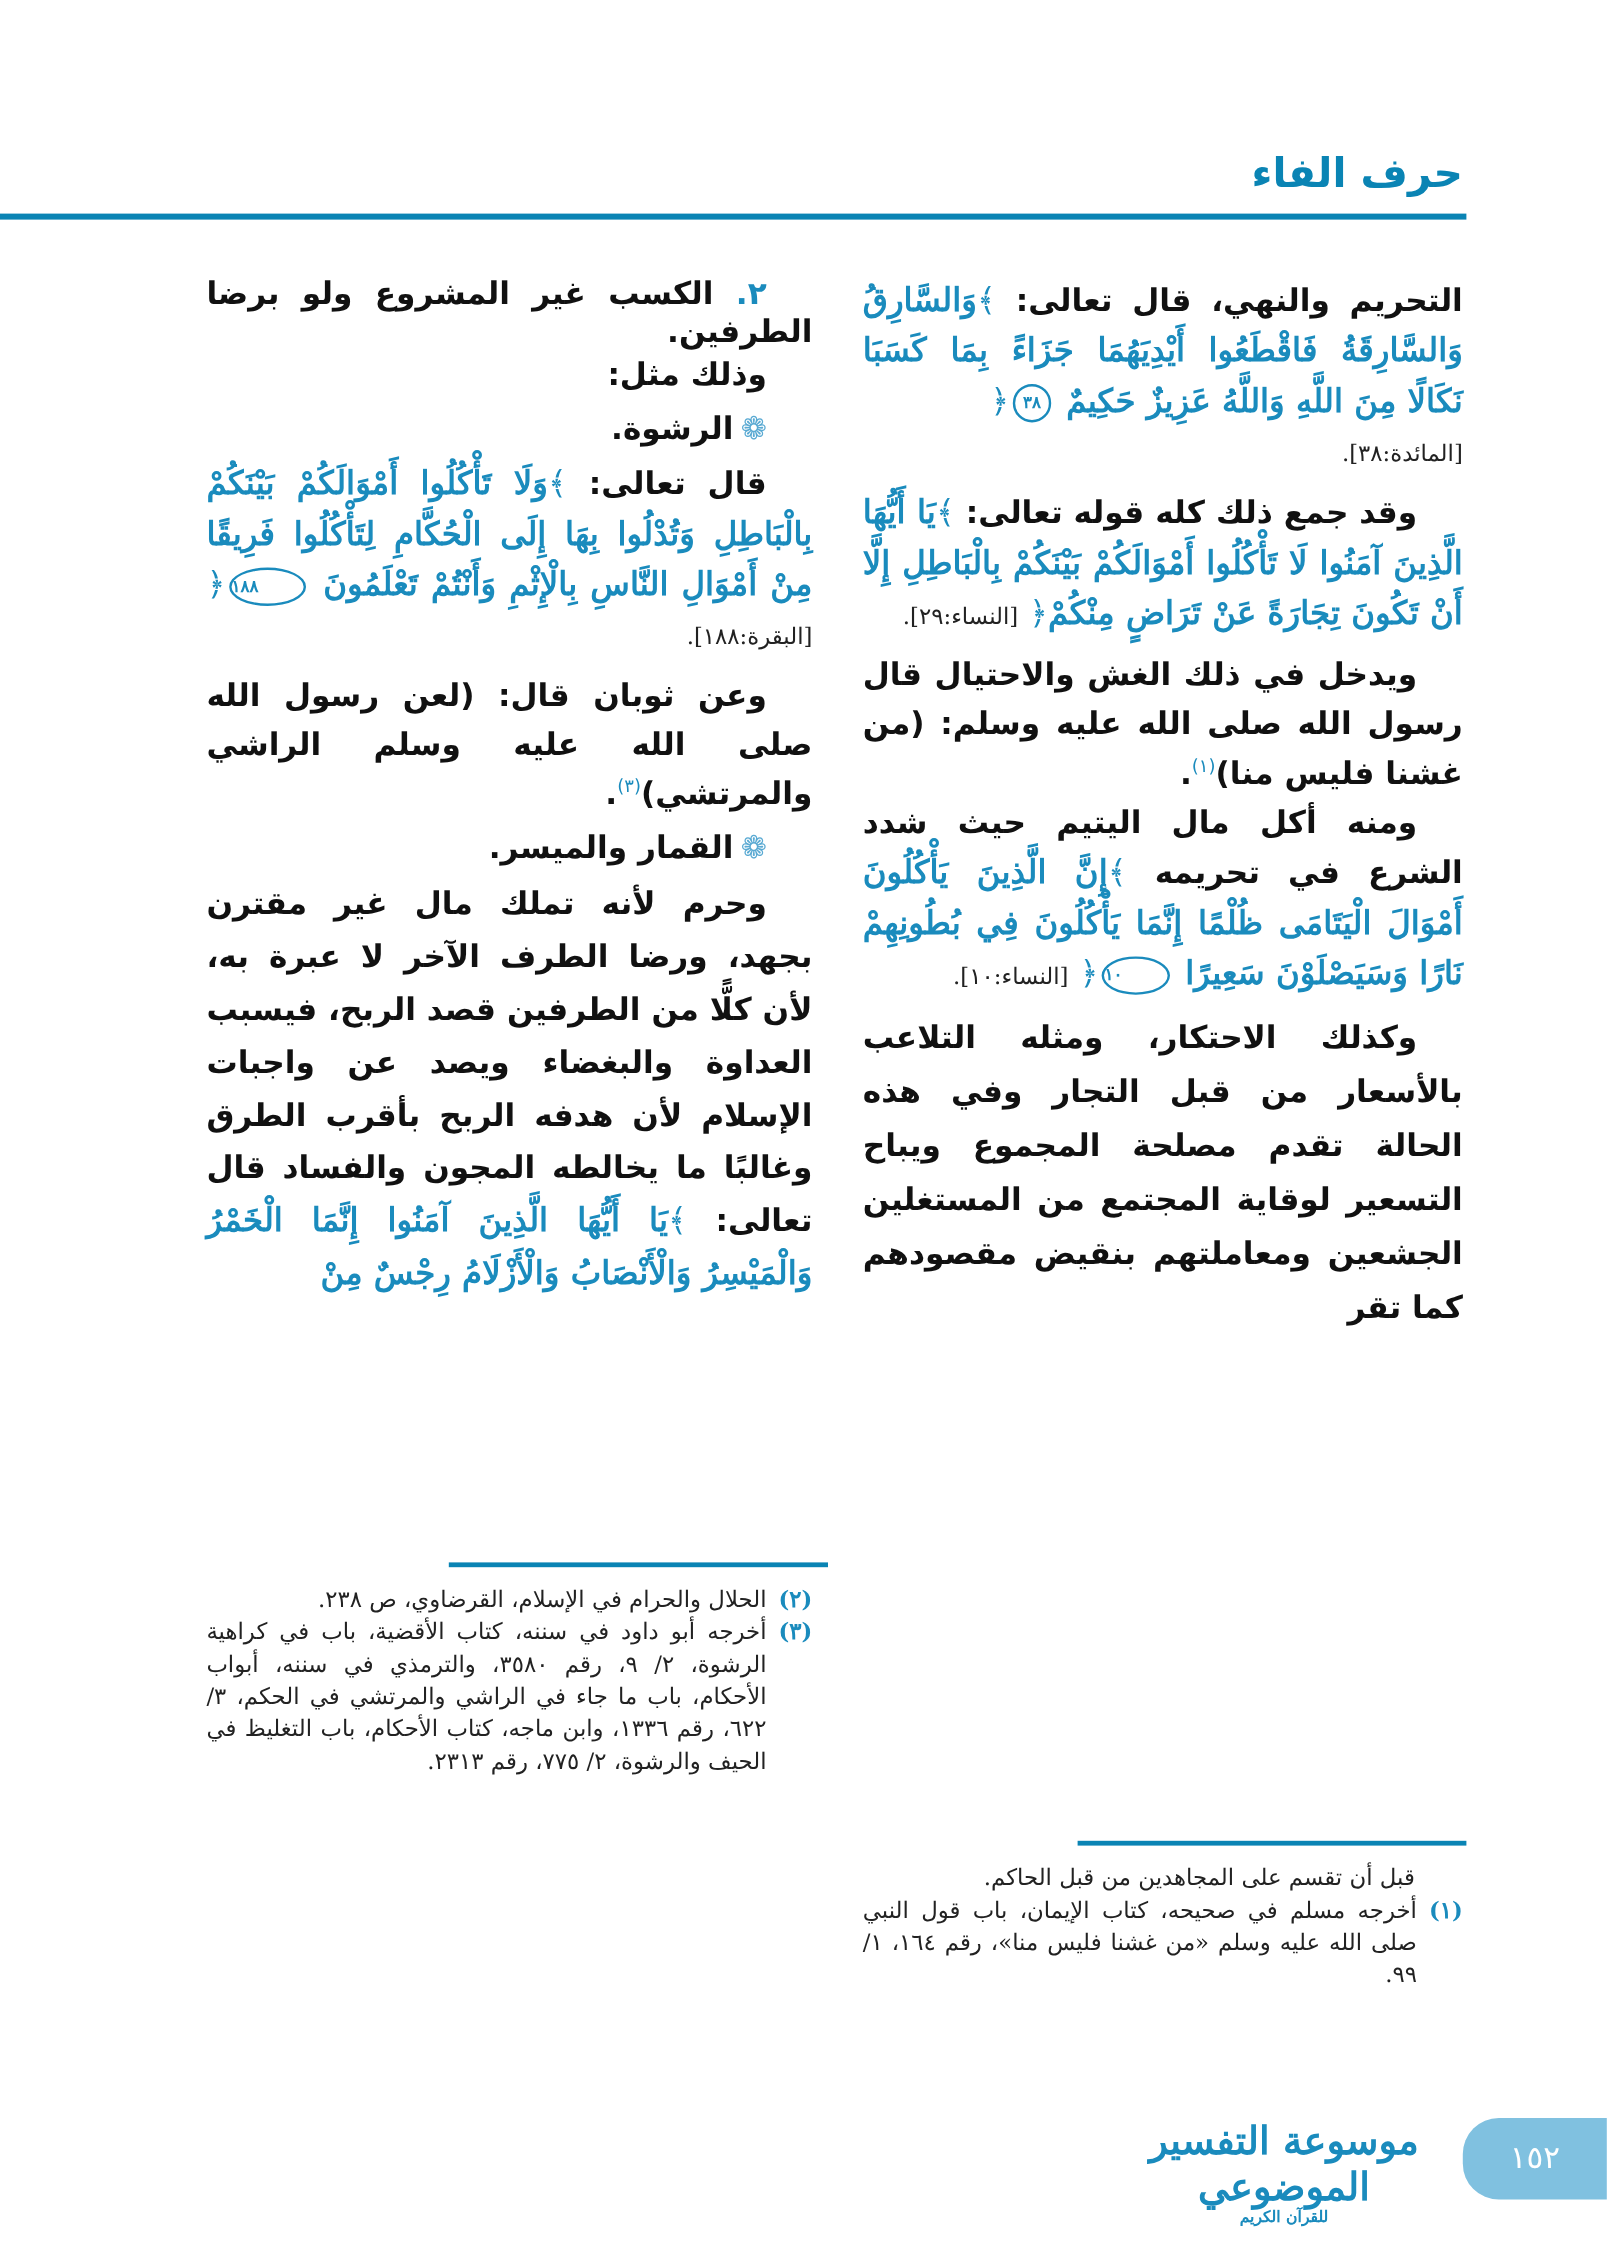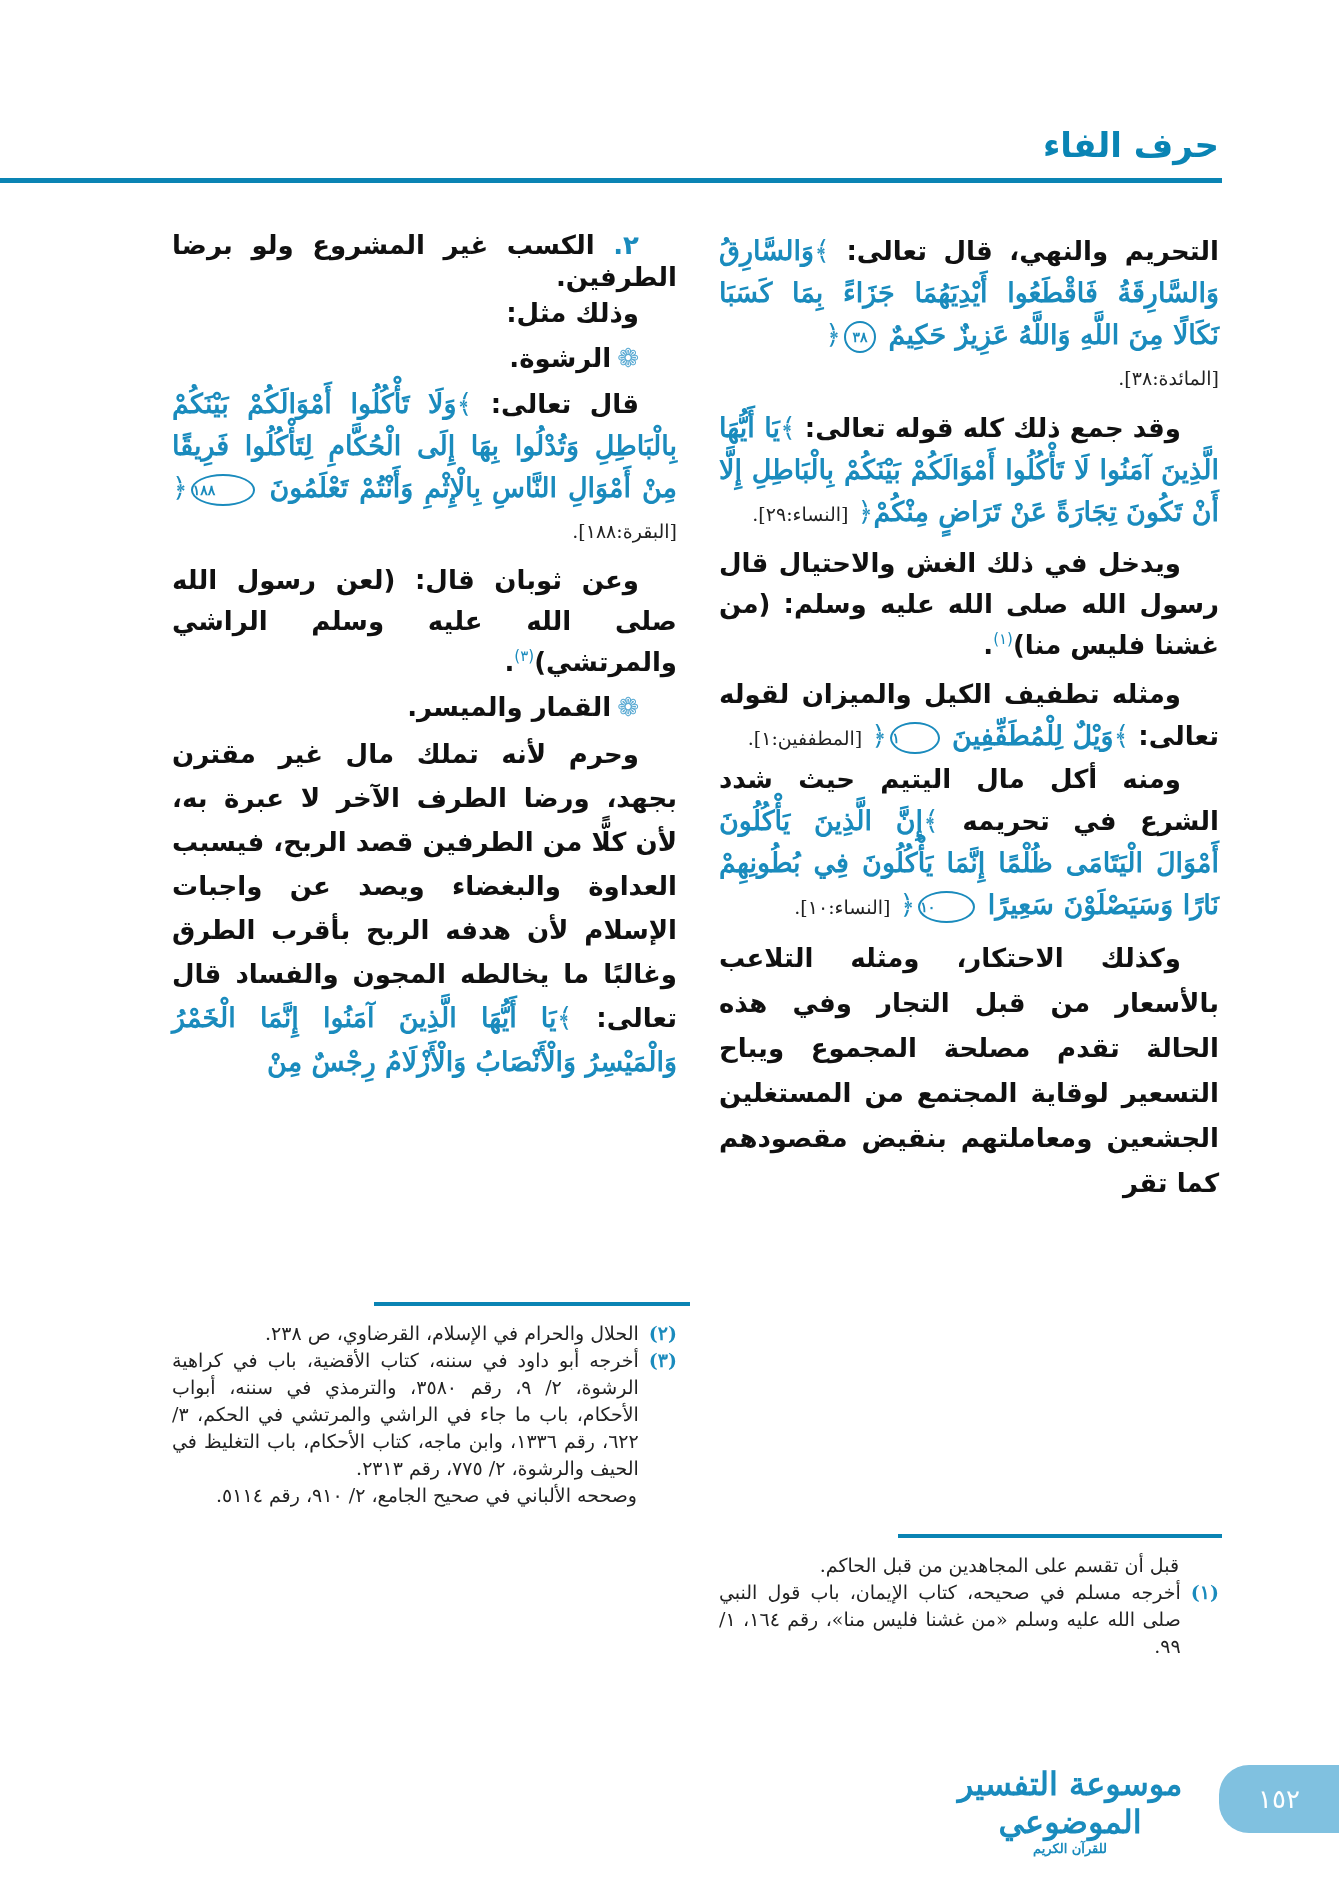--- a/index.html
+++ b/index.html
@@ -85,23 +85,20 @@
   <p>
     <span>التحريم والنهي، قال تعالى: </span><span class="verse"><span class="orn">﴾</span><span>وَالسَّارِقُ وَالسَّارِقَةُ فَاقْطَعُوا أَيْدِيَهُمَا جَزَاءً بِمَا كَسَبَا نَكَالًا مِنَ اللَّهِ وَاللَّهُ عَزِيزٌ حَكِيمٌ</span> <span class="ayah-num">٣٨</span><span class="orn">﴿</span></span>
   </p>
   <p><span class="ref">[المائدة:٣٨].</span></p>
   <p class="indent" style="margin-top:8px">
     <span>وقد جمع ذلك كله قوله تعالى: </span><span class="verse"><span class="orn">﴾</span><span>يَا أَيُّهَا الَّذِينَ آمَنُوا لَا تَأْكُلُوا أَمْوَالَكُمْ بَيْنَكُمْ بِالْبَاطِلِ إِلَّا أَنْ تَكُونَ تِجَارَةً عَنْ تَرَاضٍ مِنْكُمْ</span><span class="orn">﴿</span></span> <span class="ref">[النساء:٢٩].</span>
   </p>
   <p class="indent" style="margin-top:8px">
     <span>ويدخل في ذلك الغش والاحتيال قال رسول الله صلى الله عليه وسلم: (من غشنا فليس منا)</span><sup class="fn">(١)</sup><span>.</span>
   </p>
-  <p class="indent" style="margin-top:8px">
-    <span>ومثله تطفيف الكيل والميزان لقوله تعالى: </span><span class="verse"><span class="orn">﴾</span><span>وَيْلٌ لِلْمُطَفِّفِينَ</span> <span class="ayah-num">١</span><span class="orn">﴿</span></span> <span class="ref">[المطففين:١].</span>
-  </p>
   <p class="indent">
     <span>ومنه أكل مال اليتيم حيث شدد الشرع في تحريمه </span><span class="verse"><span class="orn">﴾</span><span>إِنَّ الَّذِينَ يَأْكُلُونَ أَمْوَالَ الْيَتَامَى ظُلْمًا إِنَّمَا يَأْكُلُونَ فِي بُطُونِهِمْ نَارًا وَسَيَصْلَوْنَ سَعِيرًا</span> <span class="ayah-num">١٠</span><span class="orn">﴿</span></span> <span class="ref">[النساء:١٠].</span>
   </p>
   <p class="indent" style="margin-top:8px; line-height:45px">
     <span>وكذلك الاحتكار، ومثله التلاعب بالأسعار من قبل التجار وفي هذه الحالة تقدم مصلحة المجموع ويباح التسعير لوقاية المجتمع من المستغلين الجشعين ومعاملتهم بنقيض مقصودهم كما تقر</span>
   </p>
 </div>
 
 <div class="column col-left">
   <p class="indent" style="margin-top:4px; line-height:32px">
@@ -130,23 +127,20 @@
 <div class="footnote-rule fr-left"></div>
 <div class="footnotes fn-left">
   <div class="fn-item">
     <span class="fn-num">(٢)</span>
     <span class="fn-body">الحلال والحرام في الإسلام، القرضاوي، ص ٢٣٨.</span>
   </div>
   <div class="fn-item">
     <span class="fn-num">(٣)</span>
     <span class="fn-body">أخرجه أبو داود في سننه، كتاب الأقضية، باب في كراهية الرشوة، ٢/ ٩، رقم ٣٥٨٠، والترمذي في سننه، أبواب الأحكام، باب ما جاء في الراشي والمرتشي في الحكم، ٣/ ٦٢٢، رقم ١٣٣٦، وابن ماجه، كتاب الأحكام، باب التغليظ في الحيف والرشوة، ٢/ ٧٧٥، رقم ٢٣١٣.</span>
   </div>
-  <div class="fn-item fn-cont">
-    <span class="fn-body">وصححه الألباني في صحيح الجامع، ٢/ ٩١٠، رقم ٥١١٤.</span>
-  </div>
 </div>
 
 <div class="footnote-rule fr-right"></div>
 <div class="footnotes fn-right">
   <div class="fn-item fn-cont">
     <span class="fn-body">قبل أن تقسم على المجاهدين من قبل الحاكم.</span>
   </div>
   <div class="fn-item">
     <span class="fn-num">(١)</span>
     <span class="fn-body">أخرجه مسلم في صحيحه، كتاب الإيمان، باب قول النبي صلى الله عليه وسلم «من غشنا فليس منا»، رقم ١٦٤، ١/ ٩٩.</span>

